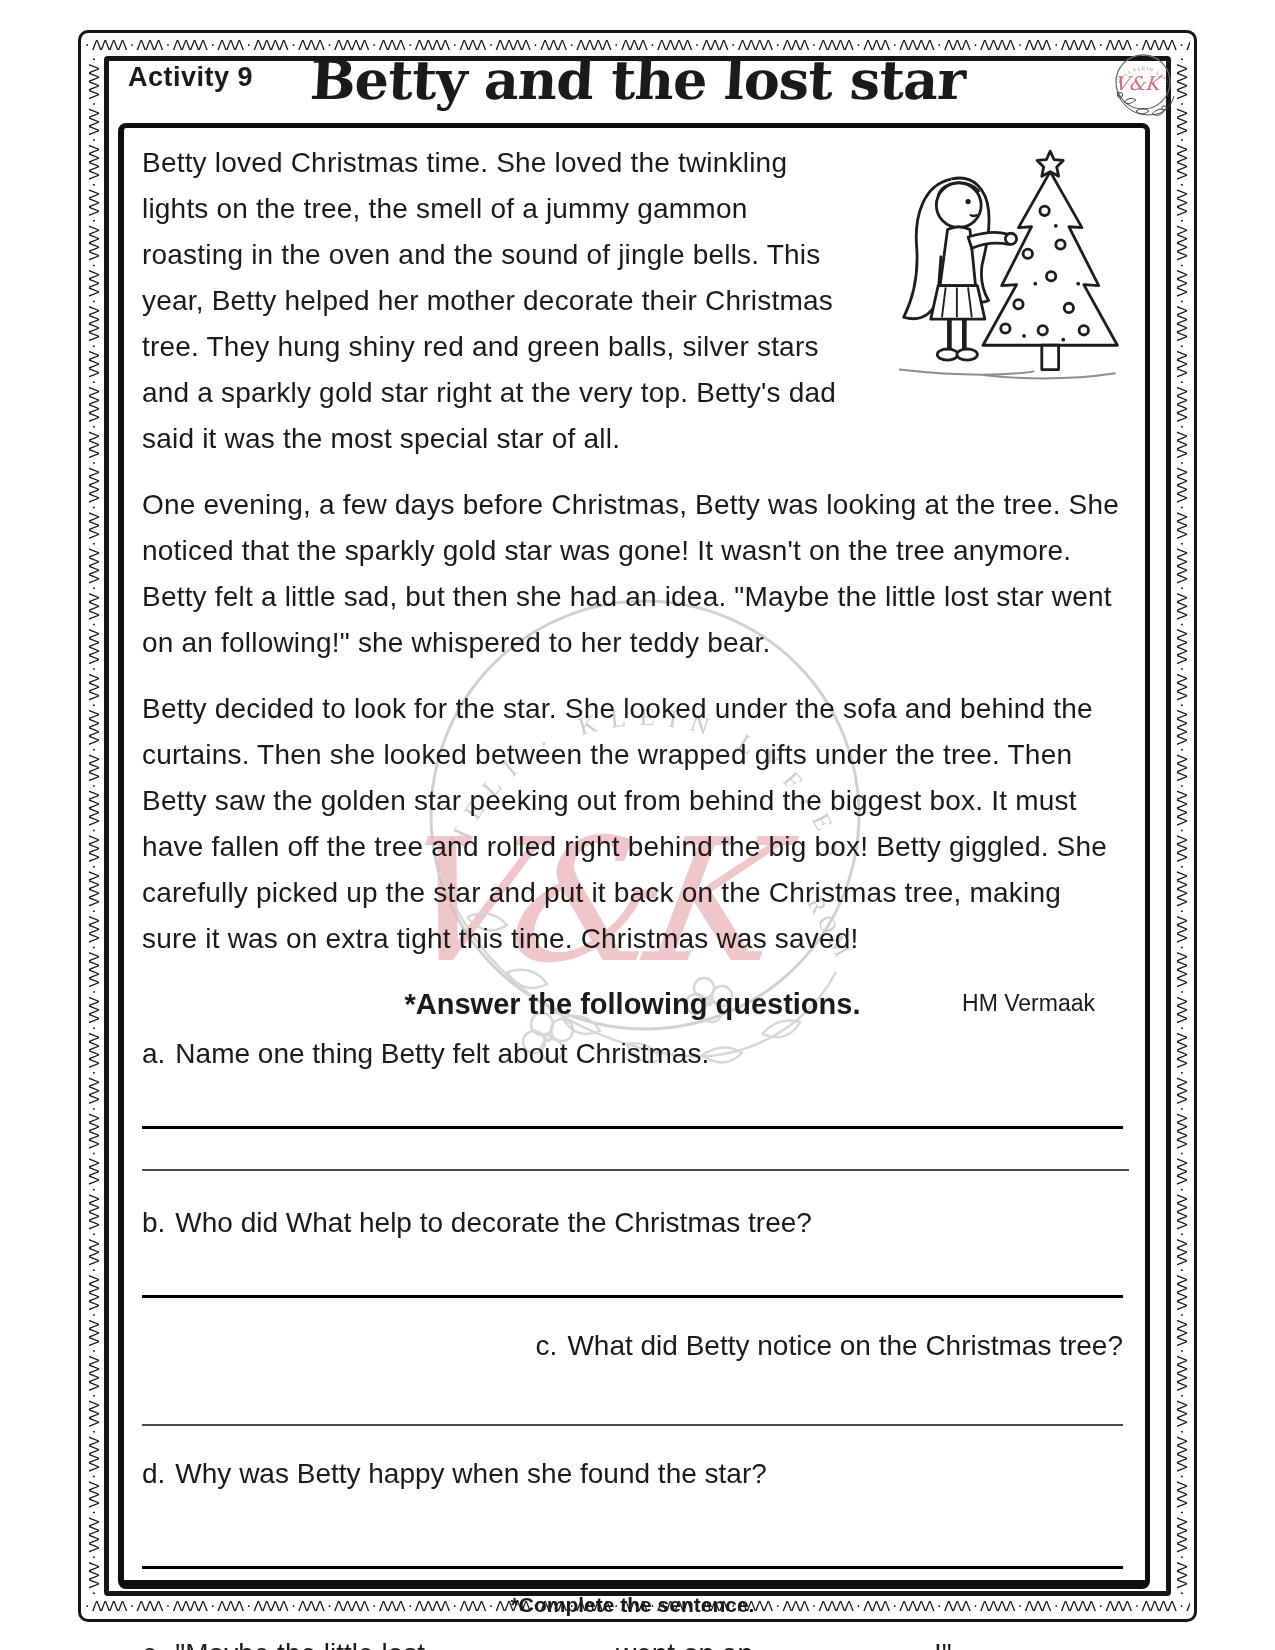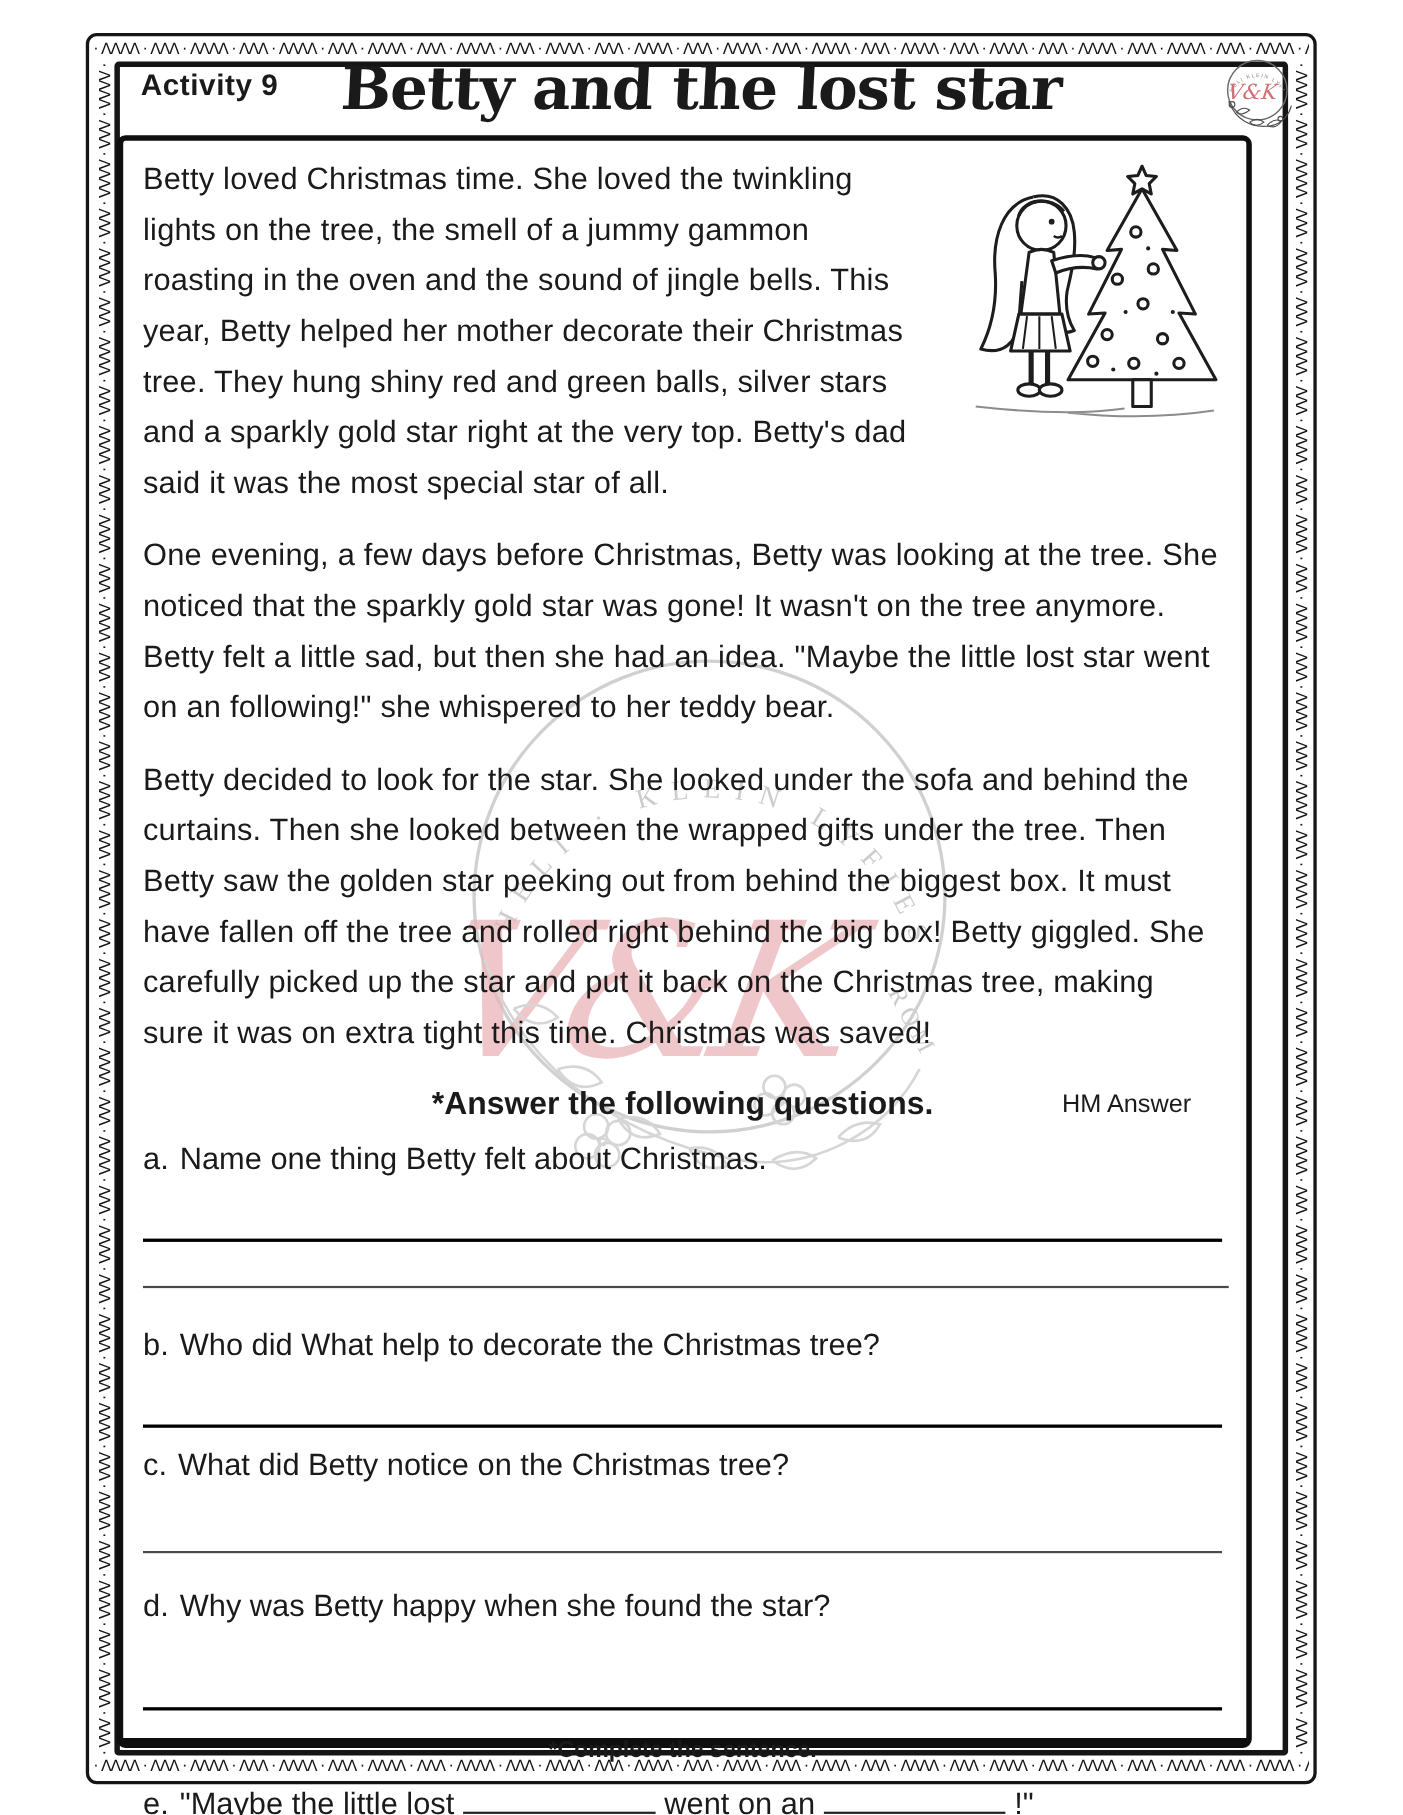--- a/index.html
+++ b/index.html
@@ -31,36 +31,36 @@
     font-family:"DejaVu Serif", serif; font-weight:800; font-size:54px;
     letter-spacing:-1px; transform:skewX(-3deg);
   }
   .logo { position:absolute; left:1104px; top:46px; }
 
   
   .watermark { position:absolute; left:412px; top:572px; pointer-events:none; }
 
   
   .story-box {
-    position:absolute; left:106px; top:123px; width:1032px; height:1466px;
+    position:absolute; left:118px; top:123px; width:1032px; height:1466px;
     box-sizing:border-box; border:5px solid #0e0e0e; border-bottom-width:9px;
     border-left-width:6px; border-radius:8px; padding:12px 22px 18px 18px;
     background:transparent;
   }
   .story p { margin:0 0 20px 0; font-size:28px; line-height:46px; letter-spacing:0.2px; }
   .illu { float:right; width:252px; height:250px; margin:0 0 4px 16px;
     shape-outside:polygon(0 44px, 100% 44px, 100% 100%, 0 100%); }
 
   .q-heading-row { position:relative; margin-top:4px; height:44px; }
   .q-heading { text-align:center; font-weight:700; font-size:29px; line-height:44px; }
   .author { position:absolute; right:28px; top:8px; font-size:23px; font-weight:400; }
 
   .question { font-size:28px; line-height:40px; }
   .q-label { margin-right:10px; }
-  .qa { margin-top:8px; }  .qb { margin-top:32px; } .qc { margin-top:14px; } .qd { margin-top:28px; }
+  .qa { margin-top:8px; }  .qb { margin-top:32px; } .qc { margin-top:28px;text-align:right; } .qd { margin-top:28px; }
   .rule  { height:0; border-bottom:3px solid #000; }
   .rule.thin { border-bottom:2px solid #4a4a4a; }
   .r-a1 { margin-top:52px; } .r-a2 { margin-top:40px; margin-right:-6px; }
   .r-b  { margin-top:52px; } .r-c  { margin-top:58px; } .r-d  { margin-top:72px; }
 
   .complete-heading { margin-top:24px; text-align:center; font-weight:700; font-size:21px; }
   .sentence { font-size:28px; line-height:46px; margin-top:14px; }
   .blank { display:inline-block; border-bottom:2.5px solid #222; height:22px;
     vertical-align:baseline; margin:0 8px; }
   .b1 { width:175px; } .b2 { width:165px; }
@@ -187,21 +187,21 @@
           </svg>
         </span>
         <span>Betty loved Christmas time. She loved the twinkling lights on the tree, the smell of a jummy gammon roasting in the oven and the sound of jingle bells. This year, Betty helped her mother decorate their Christmas tree. They hung shiny red and green balls, silver stars and a sparkly gold star right at the very top. Betty's dad said it was the most special star of all.</span>
       </p>
       <p>One evening, a few days before Christmas, Betty was looking at the tree. She noticed that the sparkly gold star was gone! It wasn't on the tree anymore. Betty felt a little sad, but then she had an idea. "Maybe the little lost star went on an following!" she whispered to her teddy bear.</p>
       <p>Betty decided to look for the star. She looked under the sofa and behind the curtains. Then she looked between the wrapped gifts under the tree. Then Betty saw the golden star peeking out from behind the biggest box. It must have fallen off the tree and rolled right behind the big box! Betty giggled. She carefully picked up the star and put it back on the Christmas tree, making sure it was on extra tight this time. Christmas was saved!</p>
     </div>
 
     <div class="q-heading-row">
       <div class="q-heading">*Answer the following questions.</div>
-      <div class="author">HM Answer</div>
+      <div class="author">HM Vermaak</div>
     </div>
 
     <div class="question qa">
       <span class="q-label">a.</span><span>Name one thing Betty felt about Christmas.</span>
     </div>
     <div class="rule r-a1"></div>
     <div class="rule thin r-a2"></div>
 
     <div class="question qb">
       <span class="q-label">b.</span><span>Who did What help to decorate the Christmas tree?</span>

